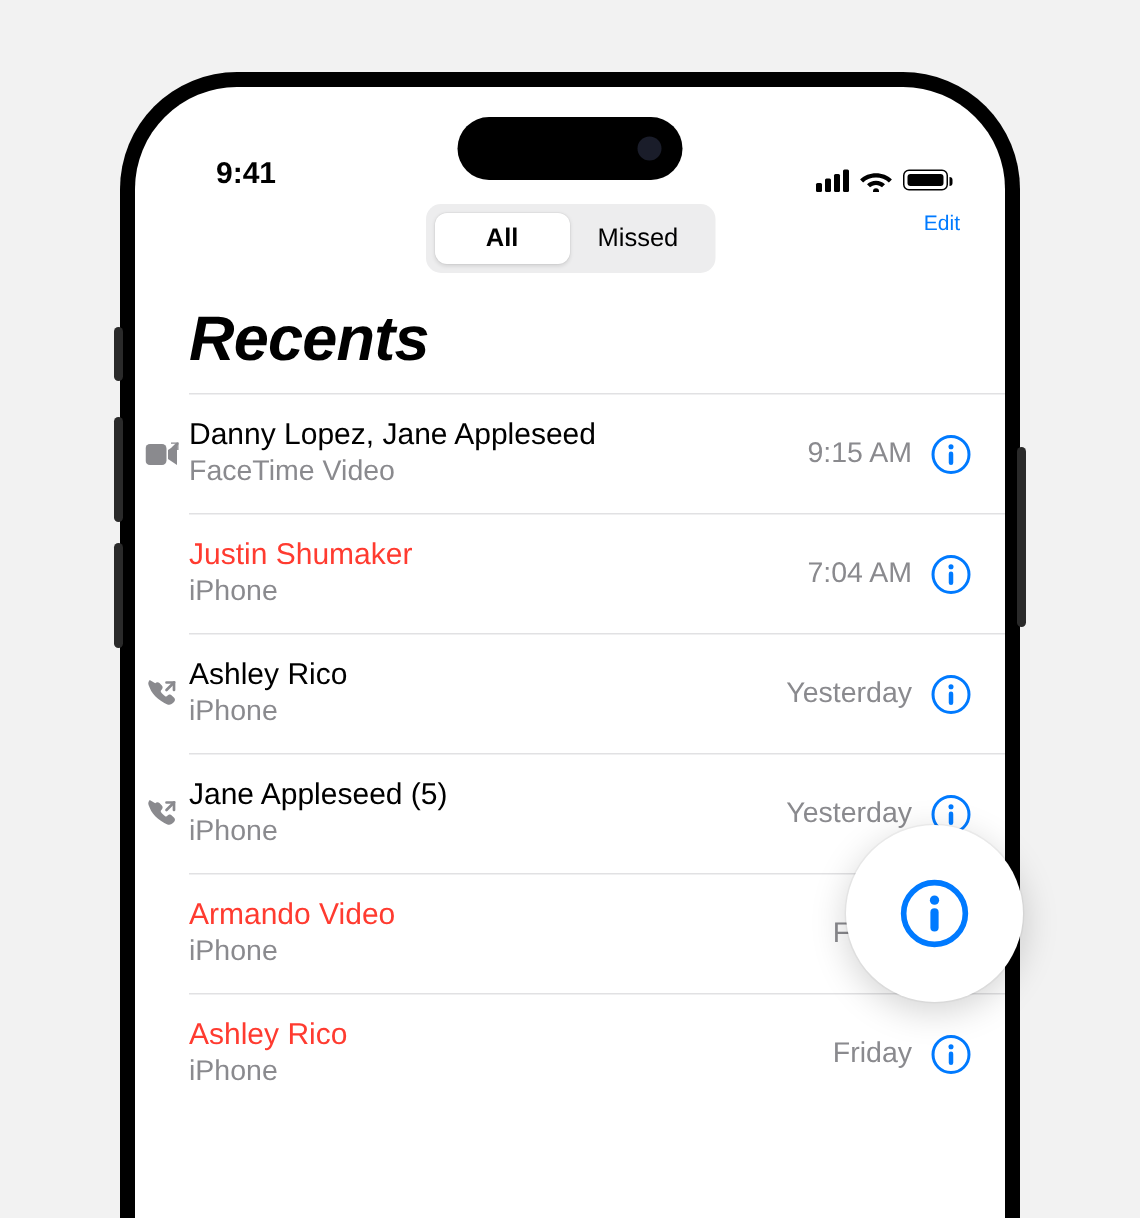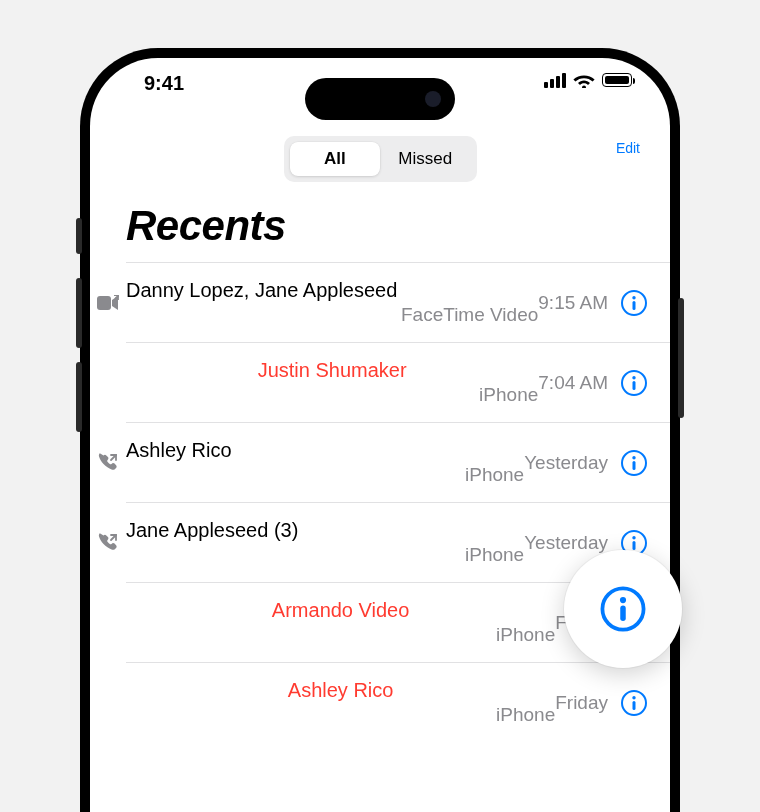--- a/index.html
+++ b/index.html
@@ -39,21 +39,21 @@
     padding-right: 14px;
   }
   .camera {
     width: 16px; height: 16px;
     background: #1a1d2a;
     border-radius: 50%;
   }
   .status-bar {
     display: flex;
     justify-content: space-between;
-    align-items: flex-start;
+    align-items: flex-end;
     height: 70px;
     padding: 14px 38px 0 54px;
   }
   .time { font-size: 20px; font-weight: 600; }
   .status-icons { display: flex; align-items: center; gap: 7px; }
   .bars { display: flex; align-items: flex-end; gap: 2px; }
   .bars span { width: 4px; background: #000; border-radius: 1px; }
   .b1{height:6px}.b2{height:9px}.b3{height:12px}.b4{height:15px}
   .battery {
     width: 30px; height: 14px;
@@ -106,22 +106,22 @@
   .row {
     display: flex; align-items: center;
     padding: 12px 22px 12px 0;
     margin-left: 36px;
     border-top: 1px solid #e1e1e3;
     min-height: 80px;
   }
   .row-icon-col { width: 36px; margin-left: -36px; display:flex; align-items:center; justify-content:center; color:#8a8a8e; }
   .row-content { flex: 1; min-width: 0; }
   .row-name { font-size: 20px; font-weight: 400; color: #000; line-height: 1.25; }
-  .row-name.missed { color: #ff3b30; text-align: center; }
-  .row-sub { font-size: 19px; color: #8a8a8e; line-height: 1.3; text-align: right; }
+  .row-name.missed { color: #ff3b30; }
+  .row-sub { font-size: 19px; color: #8a8a8e; line-height: 1.3; }
   .row-time { font-size: 19px; color: #8a8a8e; margin-right: 12px; white-space: nowrap; }
   .info-btn { width: 28px; height: 28px; flex-shrink: 0; }
   .hwbtn {
     position: absolute;
     background: #2a2a2a;
     border-radius: 3px;
   }
   .hwbtn.left { left: -4px; width: 6px; }
   .hwbtn.right { right: -4px; width: 6px; }
   .callout {
@@ -238,21 +238,21 @@
         </div>
         <div class="row">
           <div class="row-icon-col">
             <svg class="outgoing-svg" width="20" height="20" viewBox="0 0 20 20">
               <path d="M5.5 2.5c.8-.8 2-.9 2.8-.1l1.6 1.6c.6.6.7 1.6.2 2.3l-.8 1.1c-.2.3-.2.7 0 1 .7 1 1.8 2.1 2.8 2.8.3.2.7.2 1 0l1.1-.8c.7-.5 1.7-.4 2.3.2l1.6 1.6c.8.8.7 2-.1 2.8l-.9.9c-.9.9-2.3 1.2-3.5.7-2.6-1-5.8-3.2-8.1-5.5S2.1 6.4 1.1 3.8c-.5-1.2-.2-2.6.7-3.5z" fill="#8a8a8e"></path>
               <path d="M13 2 L18 2 L18 7" stroke="#8a8a8e" stroke-width="1.8" fill="none" stroke-linecap="round"></path>
               <path d="M13 7 L18 2" stroke="#8a8a8e" stroke-width="1.8" stroke-linecap="round"></path>
             </svg>
           </div>
           <div class="row-content">
-            <div class="row-name">Jane Appleseed (3)</div>
+            <div class="row-name">Jane Appleseed (5)</div>
             <div class="row-sub">iPhone</div>
           </div>
           <div class="row-time">Yesterday</div>
           <div class="info-btn">
             <svg class="info-svg" width="28" height="28" viewBox="0 0 28 28">
               <circle cx="14" cy="14" r="12" stroke="#007aff" stroke-width="2" fill="none"></circle>
               <circle cx="14" cy="8.8" r="1.7" fill="#007aff"></circle>
               <rect x="12.5" y="12" width="3" height="9" rx="1.5" fill="#007aff"></rect>
             </svg>
           </div>

